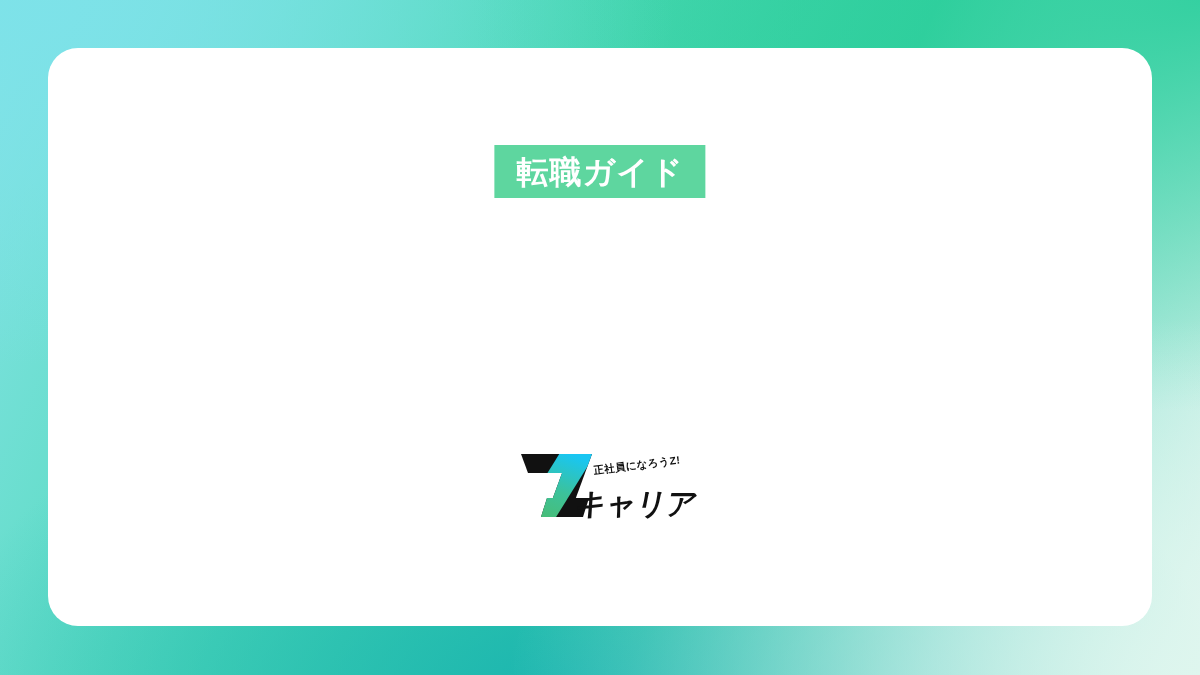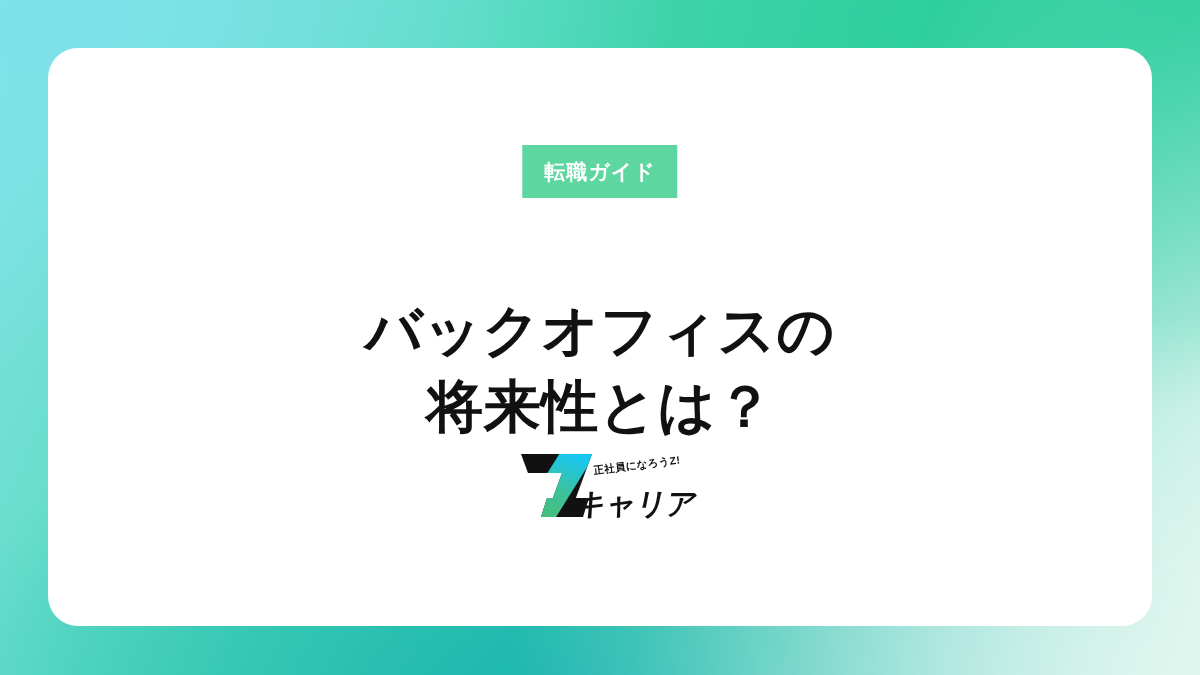--- a/index.html
+++ b/index.html
@@ -41,21 +41,21 @@
     left:50%;
     transform:translateX(-50%);
     top:97px;
     height:53px;
     padding:0 22px;
     display:flex;
     align-items:center;
     justify-content:center;
     background:#5ed69f;
     color:#ffffff;
-    font-size:21px;
+    font-size:32px;
     font-weight:700;
     letter-spacing:1px;
     line-height:1;
     white-space:nowrap;
   }
 
   
   .title {
     position:absolute;
     left:0; right:0;
@@ -82,24 +82,20 @@
 </style>
 </head>
 <body>
 
 <div class="page">
 
   <div class="card">
 
     <div class="badge">転職ガイド</div>
 
-    <h1 class="title">
-      <span class="title-line">バックオフィスの</span>
-      <span class="title-line">将来性とは？</span>
-    </h1>
 
     <div class="logo">
       <svg viewBox="0 0 200 82" xmlns="http://www.w3.org/2000/svg">
         <defs>
           <linearGradient id="zgrad" x1="0.45" y1="0" x2="0.1" y2="1">
             <stop offset="0%" stop-color="#19c6f2"></stop>
             <stop offset="45%" stop-color="#3cc29a"></stop>
             <stop offset="100%" stop-color="#4fba62"></stop>
           </linearGradient>
           <clipPath id="zclip">

